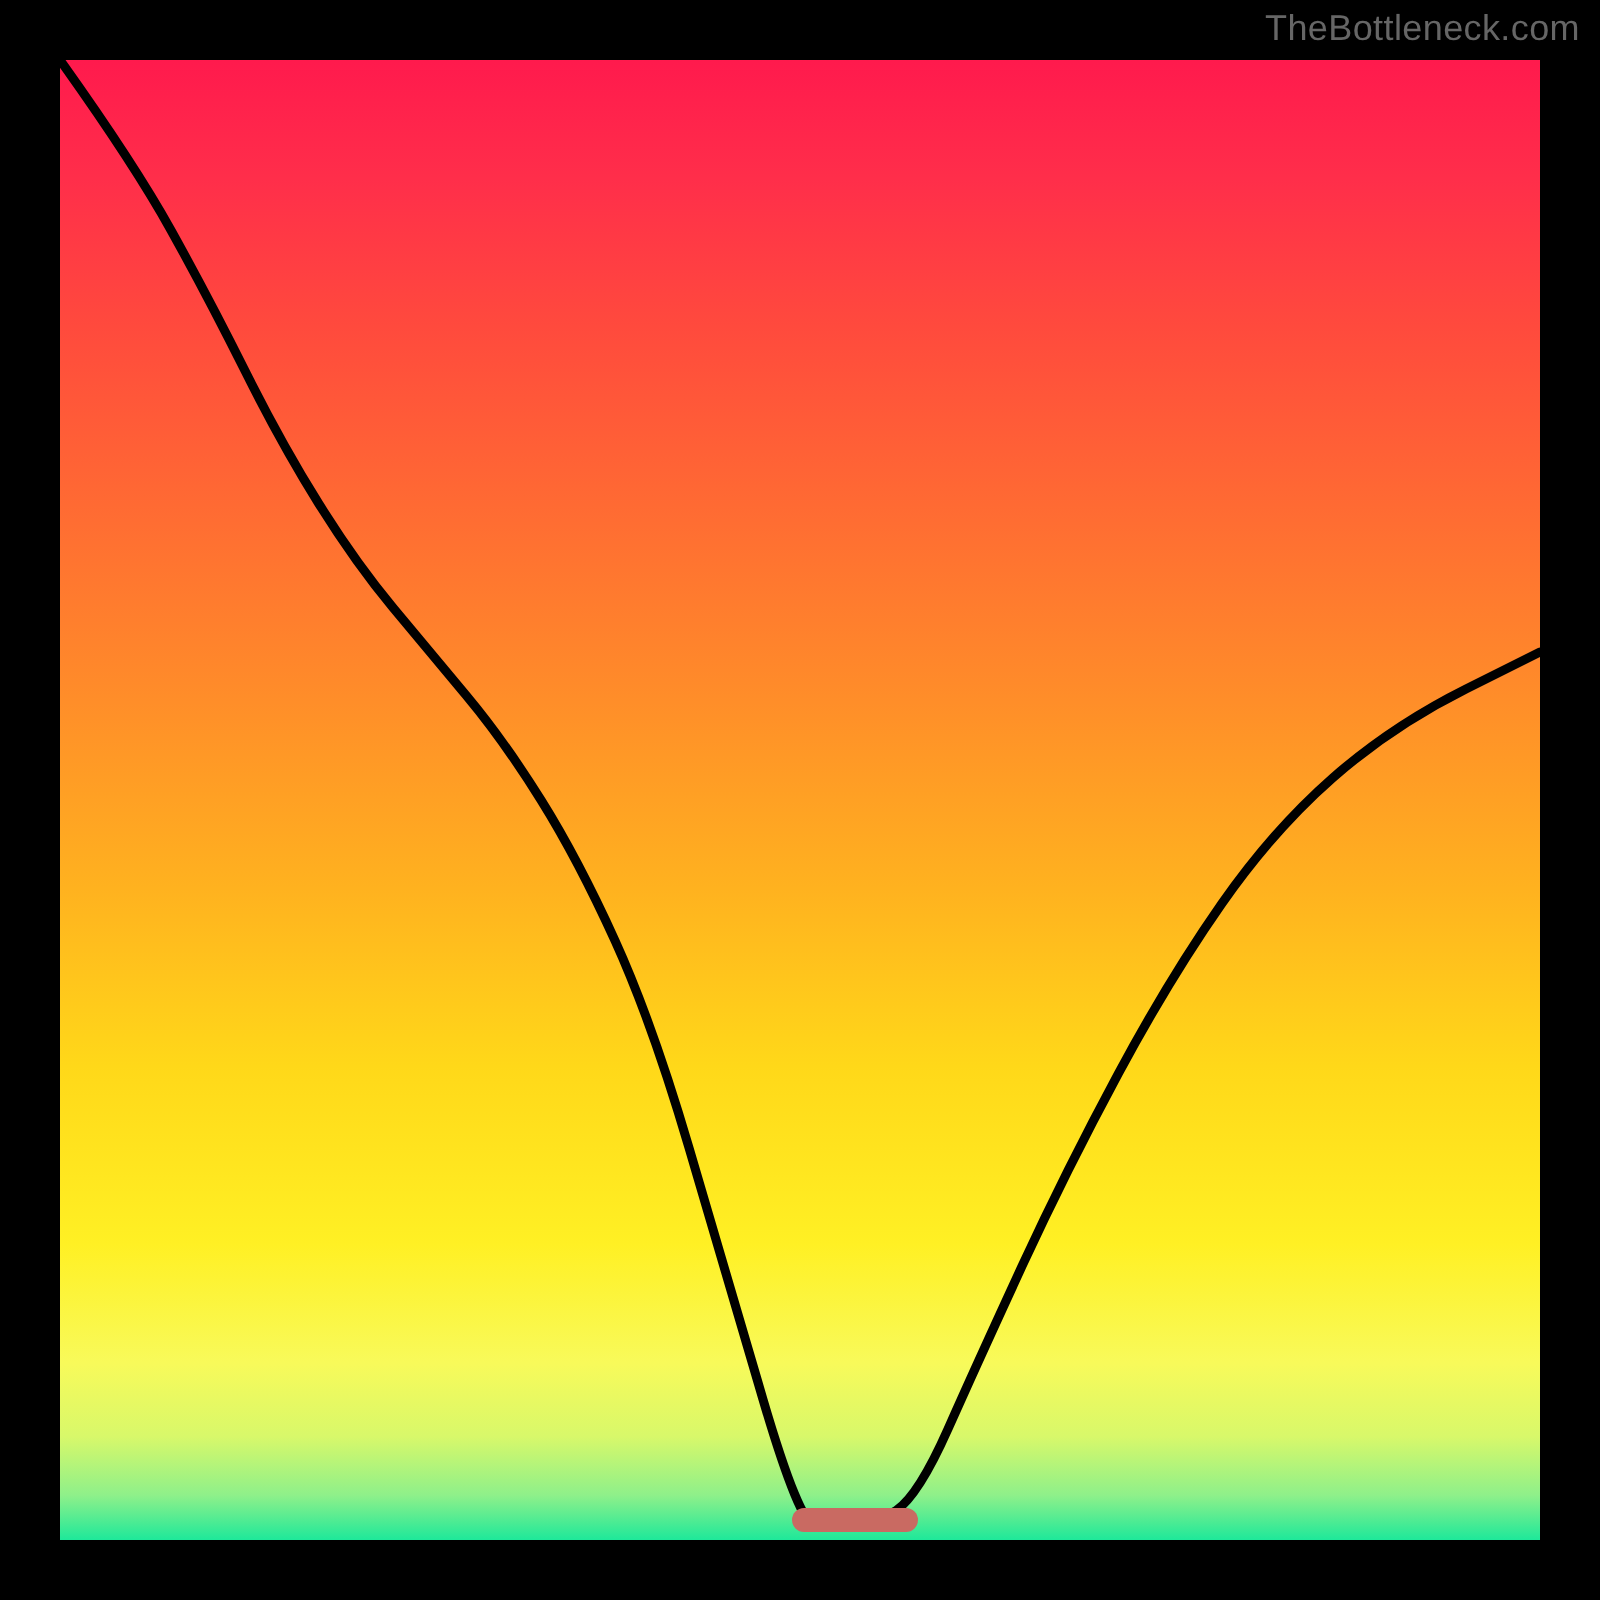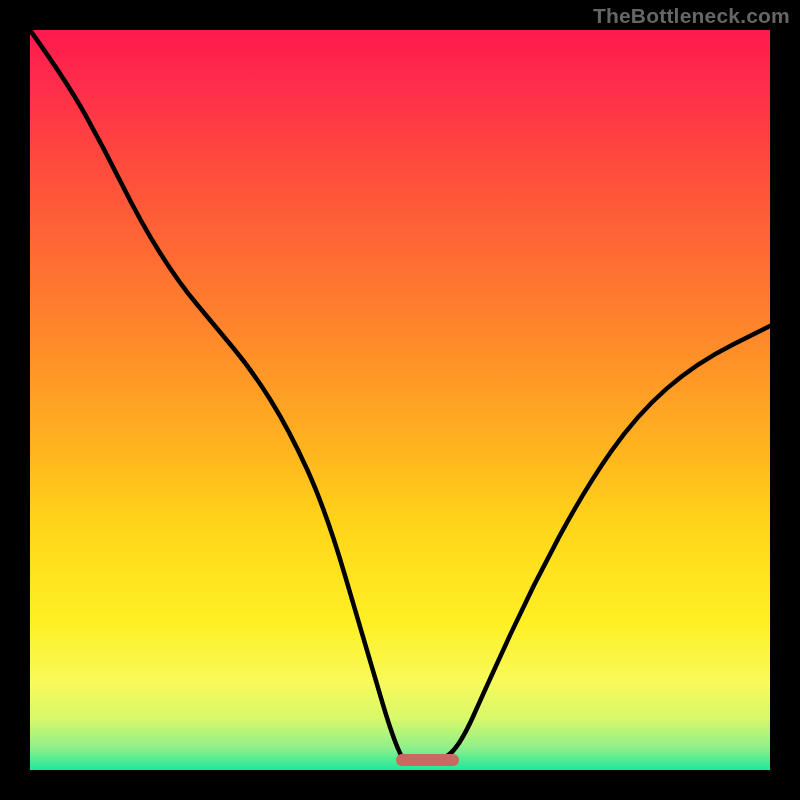--- a/index.html
+++ b/index.html
@@ -15,22 +15,22 @@
     position: relative;
     width: 800px;
     height: 800px;
     background: #000;
   }
   .watermark {
     position: absolute;
     top: 4px;
     right: 10px;
     color: #666;
-    font-size: 21px;
-    font-weight: 700;
+    font-size: 18px;
+    font-weight: 400;
     z-index: 10;
     letter-spacing: 0.2px;
   }
   .plot-area {
     position: absolute;
     left: 30px;
     top: 30px;
     width: 740px;
     height: 740px;
   }

